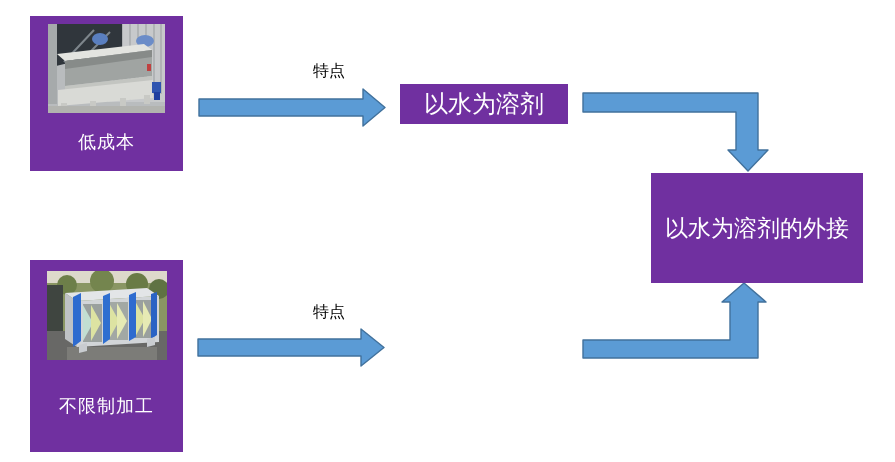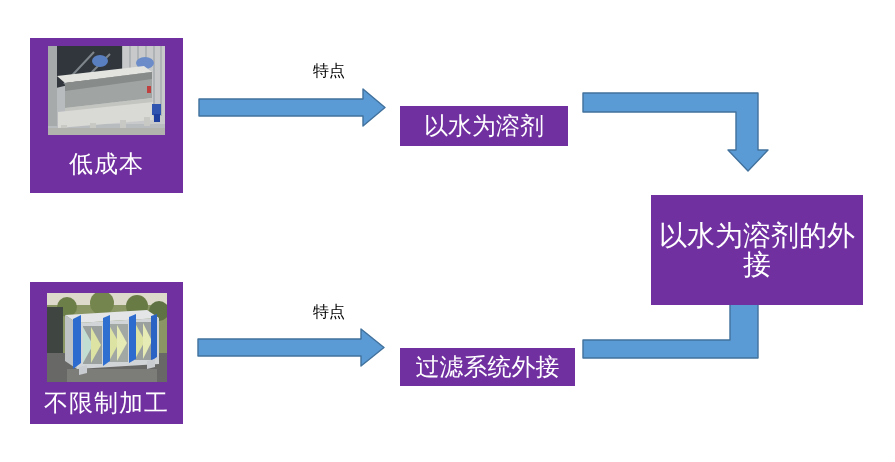--- a/index.html
+++ b/index.html
@@ -25,60 +25,59 @@
     fill: var(--arrow-fill, #5B9BD5);
     stroke: var(--arrow-stroke, #41719C);
     stroke-width: 1.4;
     stroke-linejoin: round;
   }
   .purple-node {
     position: absolute;
     background: var(--box-purple, #7030A0);
     color: var(--box-text, #fff);
     box-sizing: border-box;
-    margin-top: 22px;
   }
   .source-node {
     left: 30px;
     width: 153px;
     display: flex;
     flex-direction: column;
     align-items: center;
   }
   .source-node .photo {
     display: block;
     line-height: 0;
   }
   .source-node .node-caption {
     flex: 1;
     display: flex;
     align-items: center;
     justify-content: center;
-    font-size: 24px;
+    font-size: 18px;
     letter-spacing: 1px;
     white-space: nowrap;
     text-align: center;
   }
   .feature-node {
     display: flex;
     align-items: center;
     justify-content: center;
     font-size: 24px;
     white-space: nowrap;
   }
   .result-node {
     left: 651px;
     top: 173px;
     width: 212px;
     height: 110px;
     display: flex;
     flex-direction: column;
     align-items: center;
     justify-content: center;
-    font-size: 28px;
+    font-size: 23px;
     line-height: 29px;
     text-align: center;
   }
   .edge-label {
     position: absolute;
     width: 120px;
     text-align: right;
     font-size: 16px;
     color: var(--label-text, #000);
     white-space: nowrap;
@@ -127,21 +126,21 @@
       <rect x="72" y="74" width="6" height="9" fill="#c8c9c5"></rect>
       <rect x="96" y="71" width="6" height="9" fill="#c8c9c5"></rect>
       <rect x="104" y="58" width="9" height="11" fill="#2f55b0"></rect>
       <rect x="106" y="68" width="6" height="8" fill="#1f3f9f"></rect>
       <rect x="99" y="40" width="4" height="7" fill="#c04040"></rect>
       <rect x="0" y="82" width="117" height="7" fill="#b2b3af"></rect>
     </svg>
     <div class="node-caption">低成本</div>
   </div>
 
-  <div class="purple-node source-node" style="top:260px; height:142px;">
+  <div class="purple-node source-node" style="top:260px; height:192px;">
     <svg class="photo" style="margin-top:11px;" width="120" height="89" viewBox="0 0 120 89">
       <rect x="0" y="0" width="120" height="89" fill="#8a9663"></rect>
       <rect x="0" y="0" width="120" height="12" fill="#ddd9cb"></rect>
       <circle cx="20" cy="14" r="10" fill="#6d7f49"></circle>
       <circle cx="55" cy="10" r="12" fill="#74854e"></circle>
       <circle cx="90" cy="13" r="11" fill="#697b45"></circle>
       <circle cx="112" cy="18" r="10" fill="#5f7243"></circle>
       <rect x="0" y="14" width="16" height="48" fill="#3f4540"></rect>
       <rect x="0" y="60" width="120" height="29" fill="#686866"></rect>
       <rect x="20" y="76" width="90" height="13" fill="#7c7c78"></rect>
@@ -166,21 +165,18 @@
     </svg>
     <div class="node-caption">不限制加工</div>
   </div>
 
   <div class="edge-label" style="left:225px; top:61px;">特点</div>
   <div class="edge-label" style="left:225px; top:302px;">特点</div>
 
   <div class="purple-node feature-node" style="left:400px; top:84px; width:168px; height:40px;">
     <span>以水为溶剂</span>
   </div>
-  <div class="purple-node feature-node" style="left:400px; top:326px; width:175px; height:38px;">
-    <span>过滤系统外接</span>
-  </div>
 
   <div class="purple-node result-node">
     <div>以水为溶剂的外接</div>
   </div>
 
 </div>
 
 </body></html>

